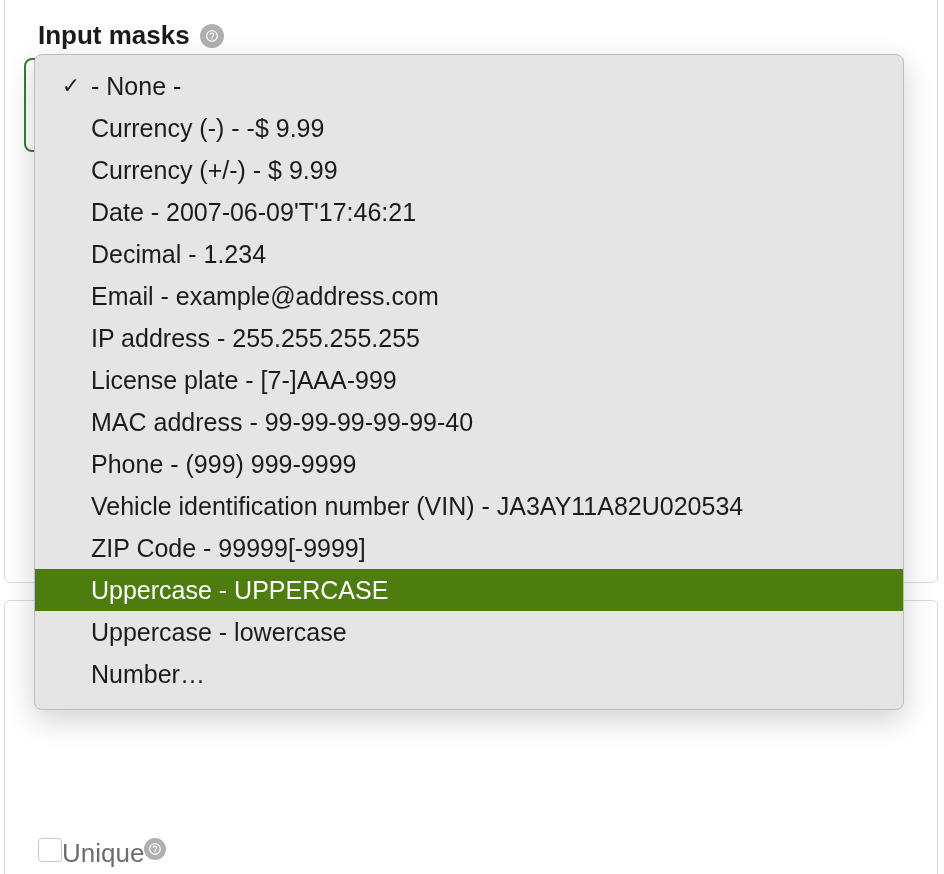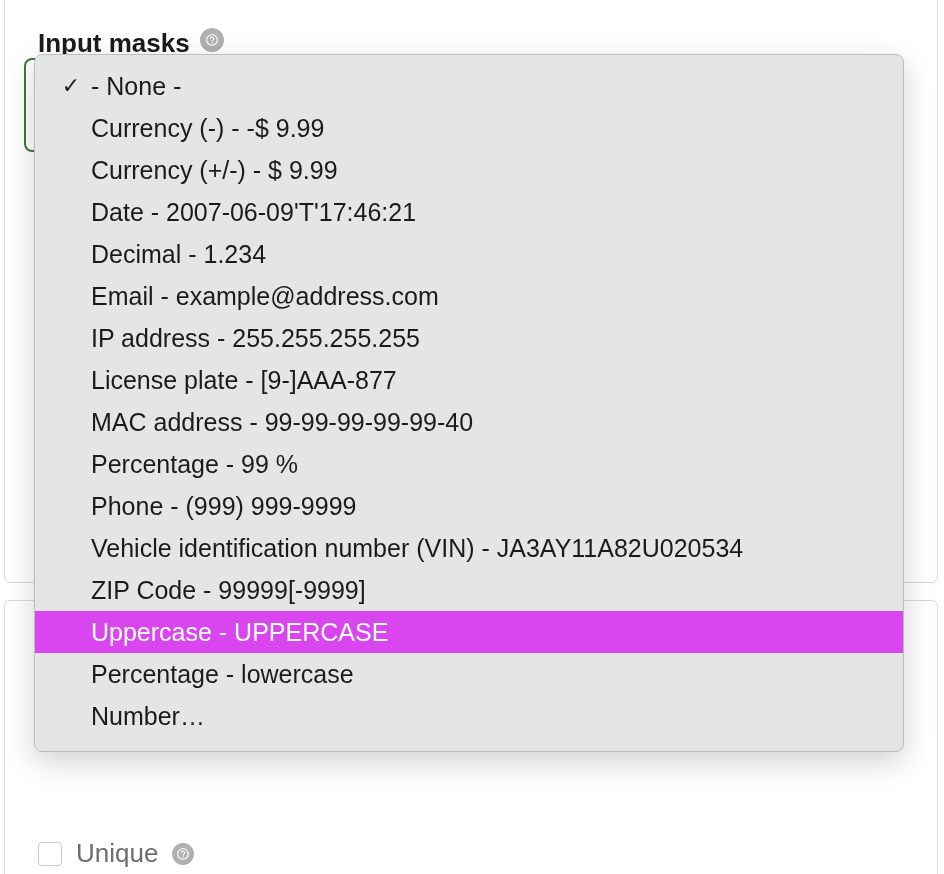--- a/index.html
+++ b/index.html
@@ -1,32 +1,32 @@
 <!DOCTYPE html>
 <html><head>
   <meta charset="utf-8">
   <style>
     *{box-sizing:border-box;margin:0;padding:0}
     body{font-family:-apple-system,BlinkMacSystemFont,"Segoe UI",Helvetica,Arial,sans-serif;width:944px;height:874px;background:#fff;color:#1b1b1b;position:relative;overflow:hidden}
     .panel{position:absolute;left:4px;right:6px;border:1px solid #d9d9d9;border-radius:6px;background:#fff}
     .panel-a{top:-12px;height:595px}
     .panel-b{top:600px;height:300px}
-    .field-label{position:absolute;left:38px;top:28px;font-size:26px;font-weight:800;color:#1b1b1b;display:flex;align-items:flex-start;gap:10px}
+    .field-label{position:absolute;left:38px;top:20px;font-size:26px;font-weight:800;color:#1b1b1b;display:flex;align-items:center;gap:10px}
     .help-circle{width:24px;height:24px;border-radius:50%;background:#b0b0b0;display:inline-flex;align-items:center;justify-content:center}
     .help-circle svg{width:14px;height:14px;fill:#fff;display:block}
     .select-outline{position:absolute;left:24px;top:58px;width:424px;height:94px;border:2px solid #3a7b3a;border-radius:8px;background:transparent}
-    .checkbox-row{position:absolute;left:38px;top:838px;display:flex;align-items:center;gap:14px}
+    .checkbox-row{position:absolute;left:38px;top:838px;display:flex;align-items:flex-start;}
     .checkbox-box{width:24px;height:24px;border:1px solid #c9c9c9;border-radius:4px;background:#fff}
     .checkbox-label{font-size:26px;font-weight:400;color:#6d6d6d}
     .help-small{width:22px;height:22px}
     .dropdown{position:absolute;left:34px;top:54px;width:870px;background:#e5e5e5;border:1px solid #bdbdbd;border-radius:8px;box-shadow:0 10px 30px rgba(0,0,0,.18);padding:10px 0 14px;z-index:5}
     .option{display:flex;align-items:center;height:42px;padding:0 6px 0 16px;font-size:25px;color:#1b1b1b;cursor:default}
     .option .chk{width:40px;display:flex;justify-content:center;font-size:22px;color:#1b1b1b}
     .option .lbl{flex:1;white-space:nowrap;overflow:hidden;text-overflow:ellipsis}
-    .option.highlight{background:#d946ef;color:#fff}
+    .option.highlight{background:#4d7c0f;color:#fff}
     .option.highlight .chk{color:#fff}
   </style>
 </head>
 <body>
 
 <div class="panel panel-a"></div>
 <div class="panel panel-b"></div>
 
 <div class="field-label">
   <span>Input masks</span>
@@ -73,47 +73,43 @@
     <div class="option">
       <span class="chk"></span>
       <span class="lbl">Email - example@address.com</span>
     </div>
     <div class="option">
       <span class="chk"></span>
       <span class="lbl">IP address - 255.255.255.255</span>
     </div>
     <div class="option">
       <span class="chk"></span>
-      <span class="lbl">License plate - [9-]AAA-877</span>
+      <span class="lbl">License plate - [7-]AAA-999</span>
     </div>
     <div class="option">
       <span class="chk"></span>
       <span class="lbl">MAC address - 99-99-99-99-99-40</span>
-    </div>
-    <div class="option">
-      <span class="chk"></span>
-      <span class="lbl">Percentage - 99 %</span>
     </div>
     <div class="option">
       <span class="chk"></span>
       <span class="lbl">Phone - (999) 999-9999</span>
     </div>
     <div class="option">
       <span class="chk"></span>
       <span class="lbl">Vehicle identification number (VIN) - JA3AY11A82U020534</span>
     </div>
     <div class="option">
       <span class="chk"></span>
       <span class="lbl">ZIP Code - 99999[-9999]</span>
     </div>
     <div class="option highlight">
       <span class="chk"></span>
       <span class="lbl">Uppercase - UPPERCASE</span>
     </div>
     <div class="option">
       <span class="chk"></span>
-      <span class="lbl">Percentage - lowercase</span>
+      <span class="lbl">Uppercase - lowercase</span>
     </div>
     <div class="option">
       <span class="chk"></span>
       <span class="lbl">Number…</span>
     </div>
   </div>
 
 </body></html>

